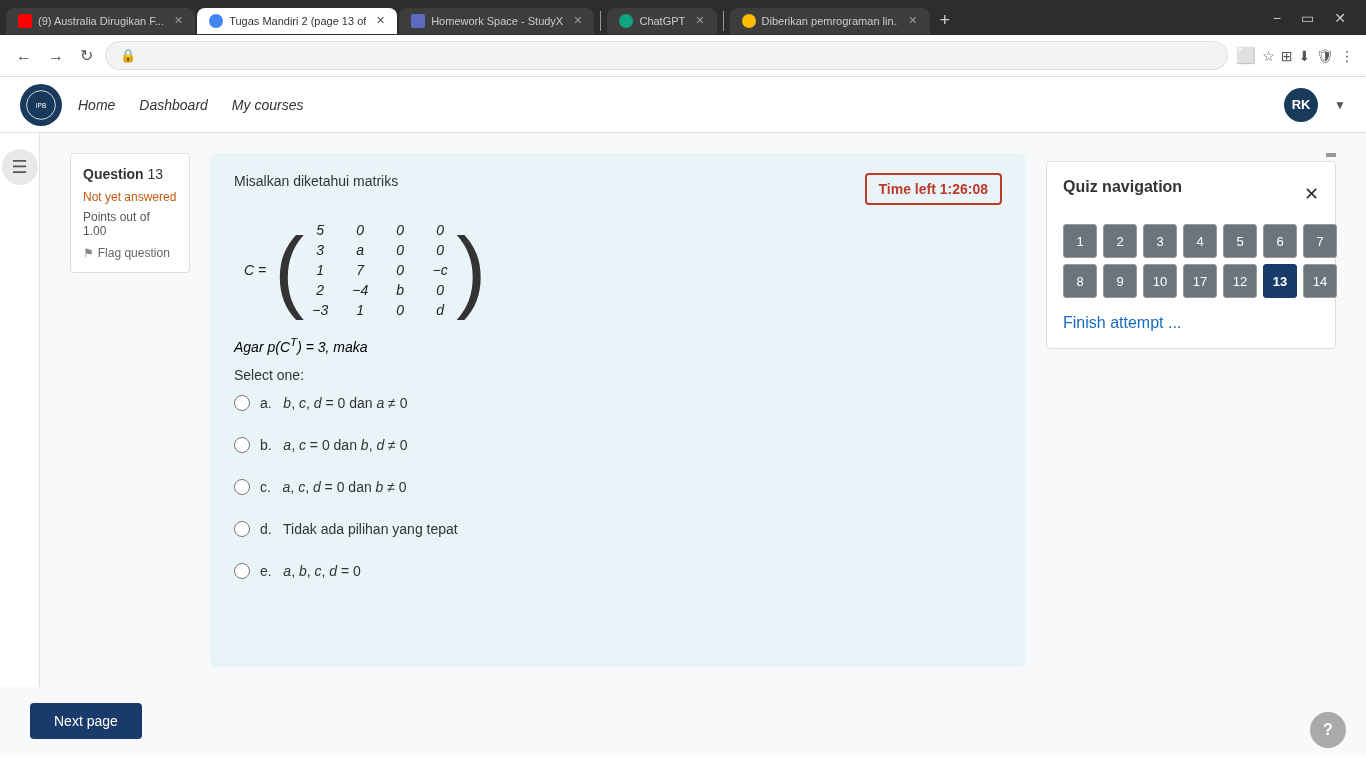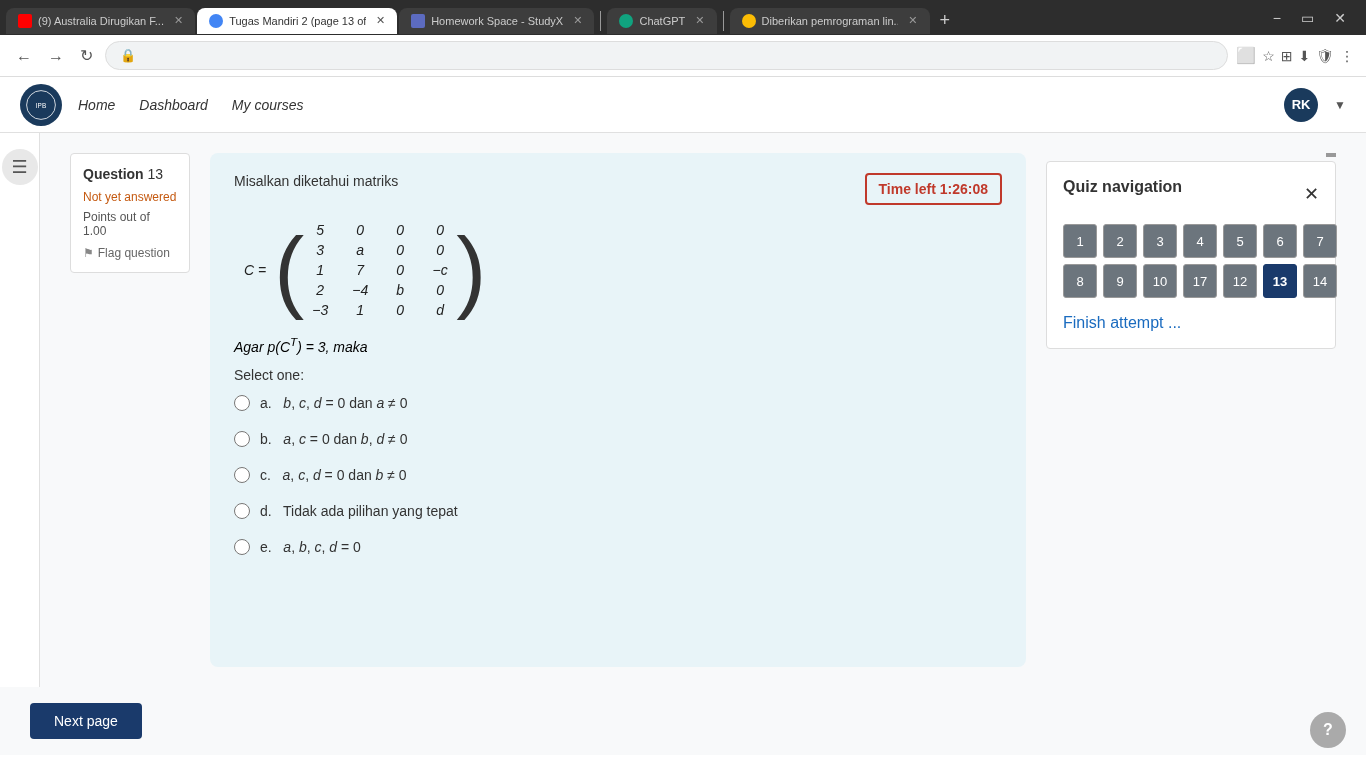--- a/index.html
+++ b/index.html
@@ -67,21 +67,21 @@
     .q-text { font-size: 14px; color: #333; }
     .time-box { border: 2px solid #c0392b; color: #c0392b; padding: 6px 12px; border-radius: 4px; font-size: 14px; font-weight: bold; }
 
     .matrix-display { margin: 10px 0 16px 10px; font-size: 15px; color: #222; }
     .matrix-equation { display: flex; align-items: center; gap: 8px; }
 
     .p-eq { font-style: italic; font-size: 14px; margin-bottom: 12px; }
 
     .select-label { font-size: 14px; color: #333; margin-bottom: 12px; }
 
-    .options { display: flex; flex-direction: column; gap: 20px; }
+    .options { display: flex; flex-direction: column; gap: 26px; }
     .option { display: flex; align-items: center; gap: 10px; cursor: pointer; }
     .option input[type=radio] { width: 16px; height: 16px; cursor: pointer; }
     .option-label { font-size: 14px; color: #333; }
 
     
     .nav-buttons { display: flex; justify-content: space-between; padding: 16px 30px; }
     .btn-prev { background: #e0e0e0; color: #333; border: 1px solid #bbb; padding: 10px 20px; border-radius: 4px; cursor: pointer; font-size: 14px; }
     .btn-next { background: #1a3a6b; color: #fff; border: none; padding: 10px 24px; border-radius: 4px; cursor: pointer; font-size: 14px; }
 
     

